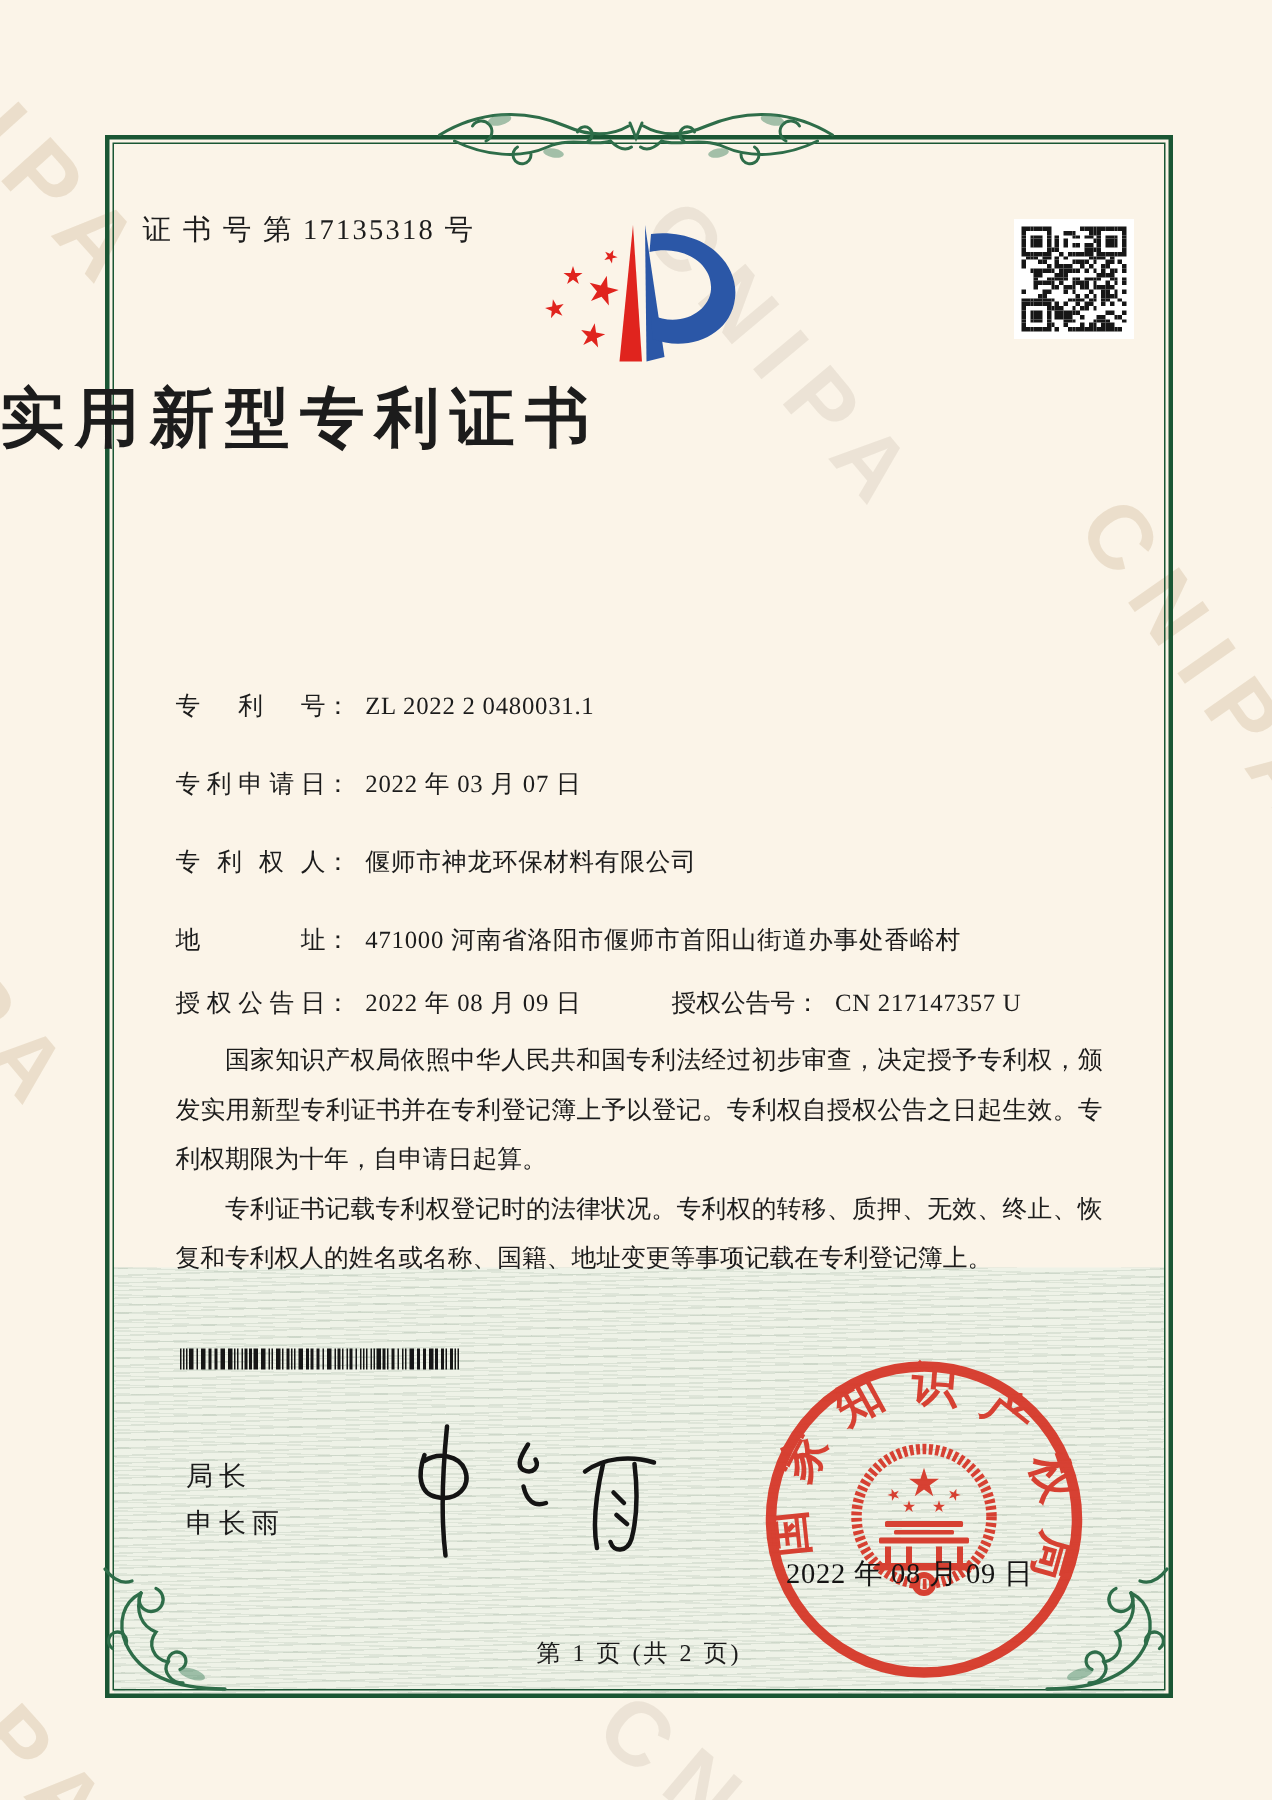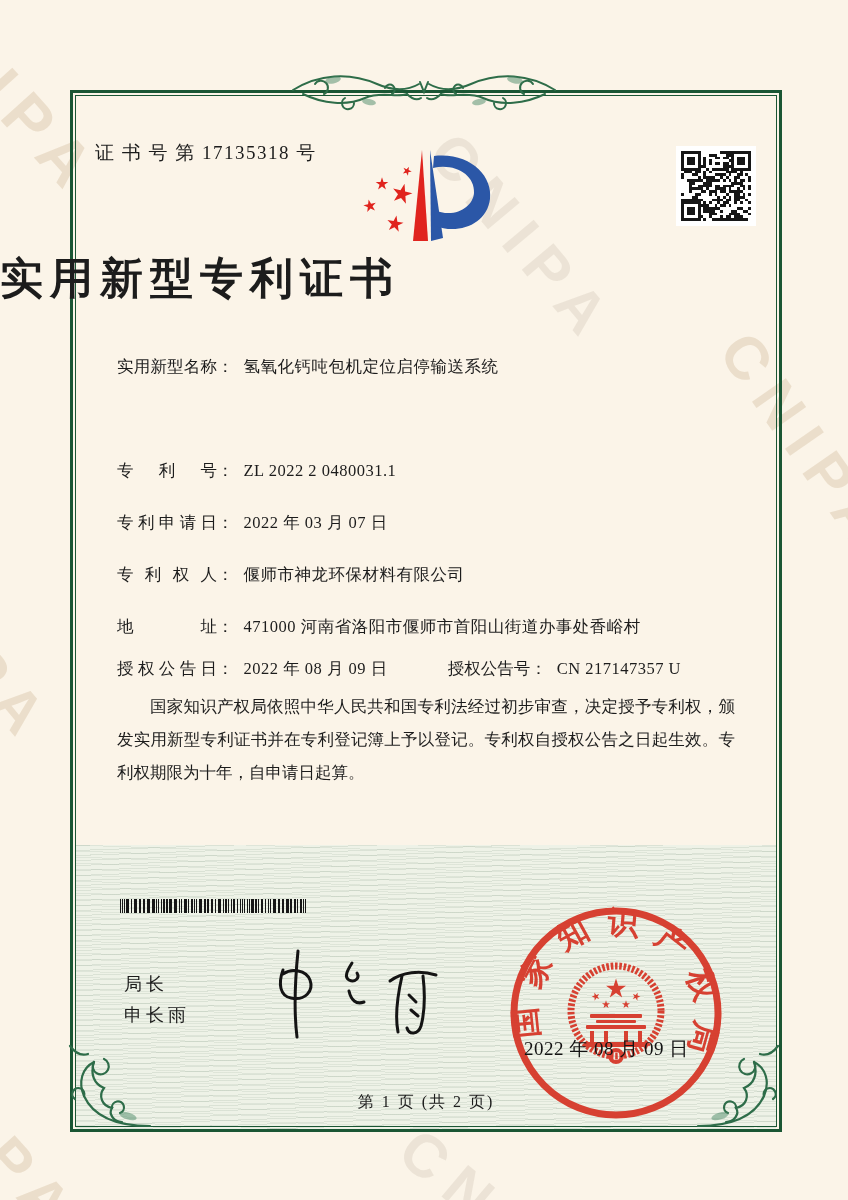--- a/index.html
+++ b/index.html
@@ -486,42 +486,40 @@
       <i style="grid-row:25;grid-column:20"></i>
       <i style="grid-row:25;grid-column:21"></i>
       <i style="grid-row:25;grid-column:22"></i>
       <i style="grid-row:25;grid-column:23"></i>
       <i style="grid-row:25;grid-column:24"></i>
     </div>
 
   <div class="z2 title">实用新型专利证书</div>
 
   <div class="z2 fields">
-    <div class="frow" style="top:8px;">
-      <span class="flabel">实用新型名称</span><span class="fcolon">：</span><span class="fval">氢氧化钙吨包机定位启停输送系统</span>
-    </div>
     <div class="frow" style="top:112px;">
       <span class="flabel">专利号</span><span class="fcolon">：</span><span class="fval">ZL 2022 2 0480031.1</span>
     </div>
     <div class="frow" style="top:164px;">
       <span class="flabel">专利申请日</span><span class="fcolon">：</span><span class="fval">2022 年 03 月 07 日</span>
     </div>
     <div class="frow" style="top:216px;">
       <span class="flabel">专利权人</span><span class="fcolon">：</span><span class="fval">偃师市神龙环保材料有限公司</span>
     </div>
     <div class="frow" style="top:268px;">
       <span class="flabel">地址</span><span class="fcolon">：</span><span class="fval">471000 河南省洛阳市偃师市首阳山街道办事处香峪村</span>
     </div>
     <div class="frow" style="top:310px;">
       <span class="flabel">授权公告日</span><span class="fcolon">：</span><span class="fval">2022 年 08 月 09 日</span><span class="grant-gap"></span><span>授权公告号</span><span class="fcolon">：</span><span class="fval">CN 217147357 U</span>
     </div>
   </div>
 
   <div class="z2 body-text">
     <p>国家知识产权局依照中华人民共和国专利法经过初步审查，决定授予专利权，颁发实用新型专利证书并在专利登记簿上予以登记。专利权自授权公告之日起生效。专利权期限为十年，自申请日起算。</p>
+    <p>专利证书记载专利权登记时的法律状况。专利权的转移、质押、无效、终止、恢复和专利权人的姓名或名称、国籍、地址变更等事项记载在专利登记簿上。</p>
   </div>
 
   <div class="z2 barcode">
       <i style="width:1px;margin-right:1px"></i>
       <i style="width:1px;margin-right:1px"></i>
       <i style="width:1px;margin-right:1px"></i>
       <i style="width:3px;margin-right:2px"></i>
       <i style="width:1px;margin-right:2px"></i>
       <i style="width:3px;margin-right:2px"></i>
       <i style="width:2px;margin-right:2px"></i>

